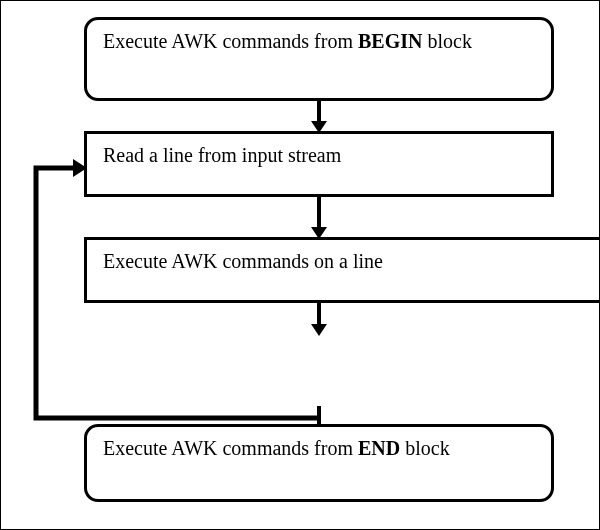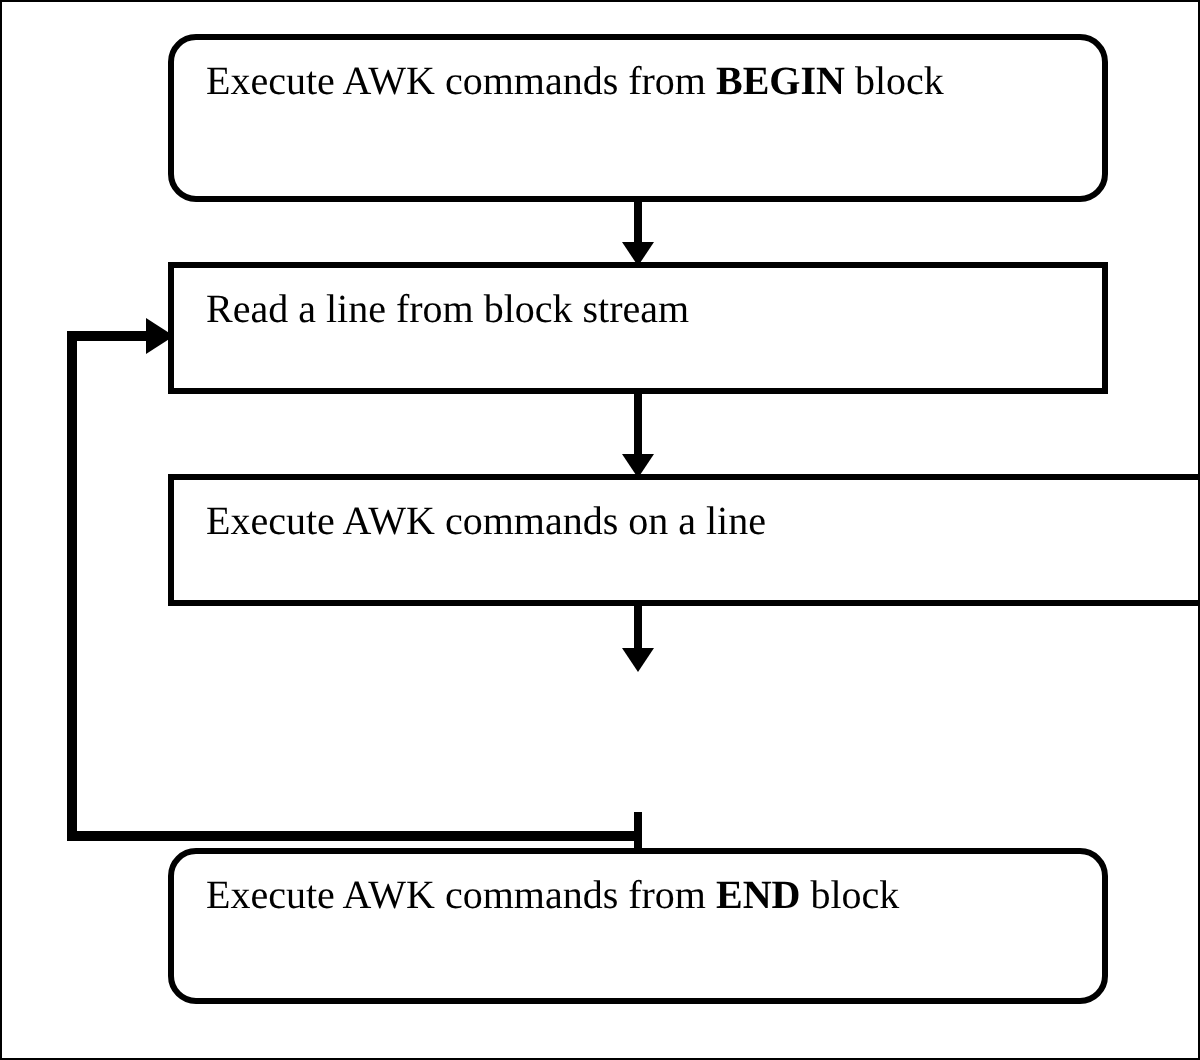--- a/index.html
+++ b/index.html
@@ -82,21 +82,21 @@
       <path d="M 318 417 L 35 417 L 35 167 L 76 167" fill="none" stroke="#000000" stroke-width="5" stroke-linecap="butt" stroke-linejoin="miter"></path>
       <polygon points="72,158 86,167 72,176" fill="#000000"></polygon>
     </g>
   </svg>
 
   <div class="node rounded" style="left: 83px; top: 16px; width: 470px; height: 84px; border-color: rgb(0, 0, 0); color: rgb(0, 0, 0);">
     <span class="node-text">Execute AWK commands from <b>BEGIN</b> block</span>
   </div>
 
   <div class="node" style="left: 83px; top: 130px; width: 470px; height: 66px; border-color: rgb(0, 0, 0); color: rgb(0, 0, 0);">
-    <span class="node-text">Read a line from block stream</span>
+    <span class="node-text">Read a line from input stream</span>
   </div>
 
   <div class="node" style="left: 83px; top: 236px; width: 525px; height: 66px; border-color: rgb(0, 0, 0); color: rgb(0, 0, 0);">
     <span class="node-text">Execute AWK commands on a line</span>
   </div>
 
 
   <div class="node rounded" style="left: 83px; top: 423px; width: 470px; height: 78px; border-color: rgb(0, 0, 0); color: rgb(0, 0, 0); padding-left: 16px;">
     <span class="node-text">Execute AWK commands from <b>END</b> block</span>
   </div>

